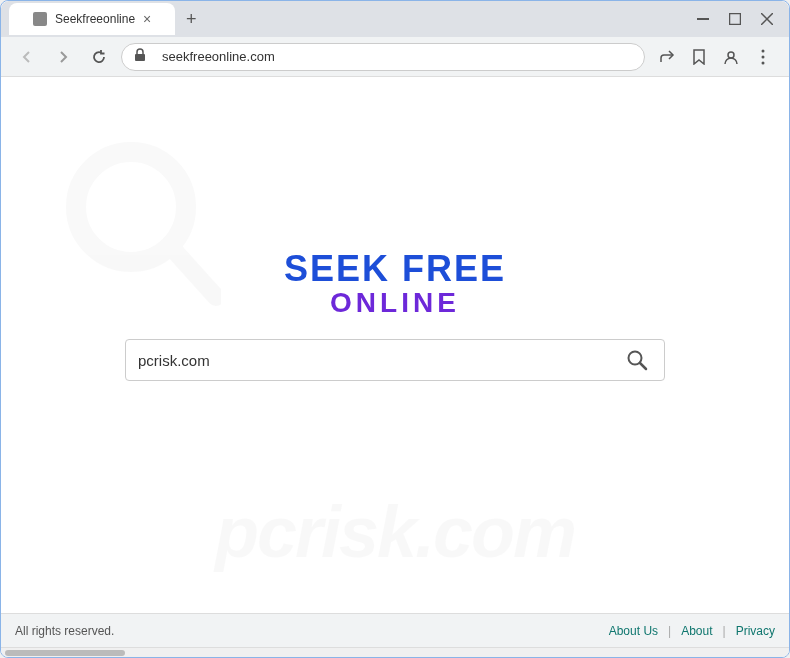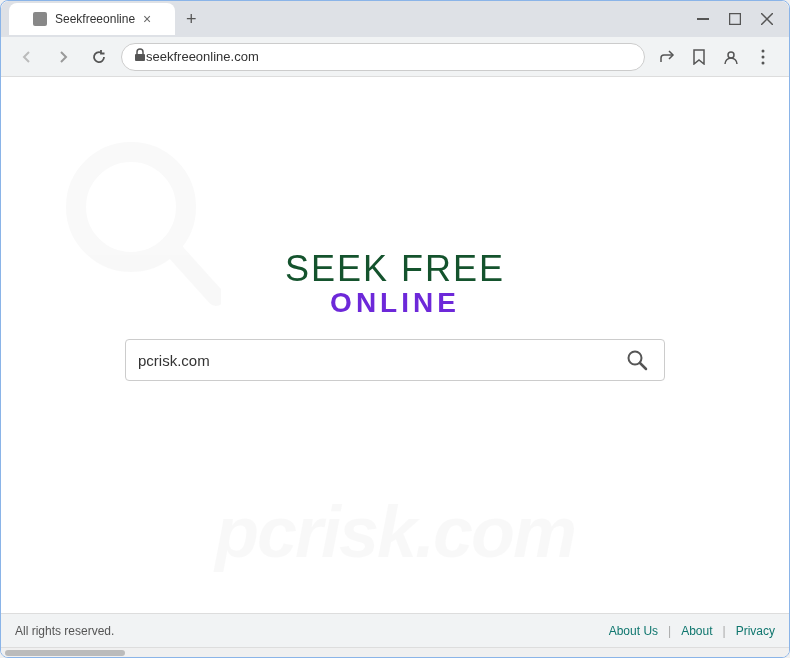--- a/index.html
+++ b/index.html
@@ -129,21 +129,21 @@
     .nav-btn.disabled { color: #bbb; cursor: default; }
     .url-bar {
       flex: 1;
       height: 28px;
       background: #ffffff;
       border: 1px solid #ccc;
       border-radius: 14px;
       display: flex;
       align-items: center;
       padding: 0 12px;
-      gap: 0;
+      gap: 16px;
       font-size: 13px;
       color: #333;
     }
     .lock-icon {
       color: #555;
       font-size: 12px;
     }
     .url-text {
       color: #333;
       font-size: 13px;
@@ -225,22 +225,22 @@
       align-items: center;
       gap: 20px;
       margin-top: -60px;
     }
     .site-logo {
       text-align: center;
       line-height: 1.1;
     }
     .logo-seek-free {
       font-size: 36px;
-      font-weight: normal;
-      color: #14532d;
+      font-weight: bold;
+      color: #1d4ed8;
       letter-spacing: 2px;
     }
     .logo-online {
       font-size: 28px;
       font-weight: bold;
       color: #6d28d9;
       letter-spacing: 4px;
     }
     .search-bar-container {
       width: 540px;

